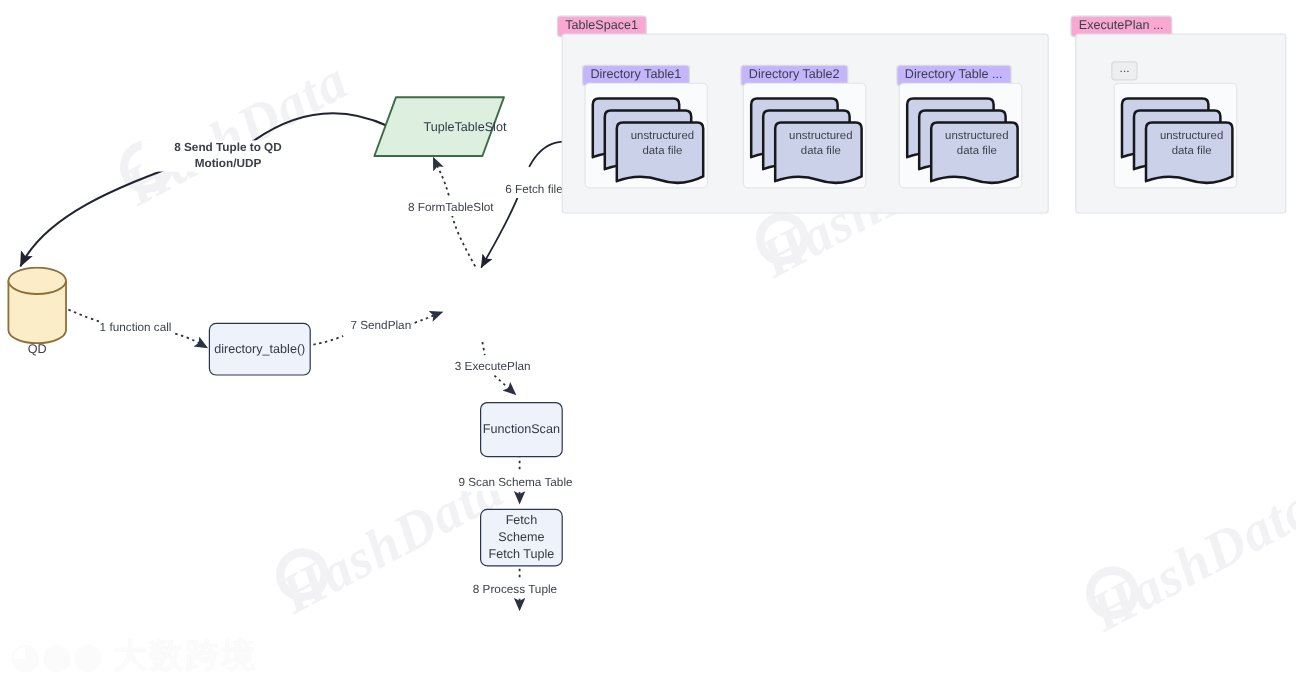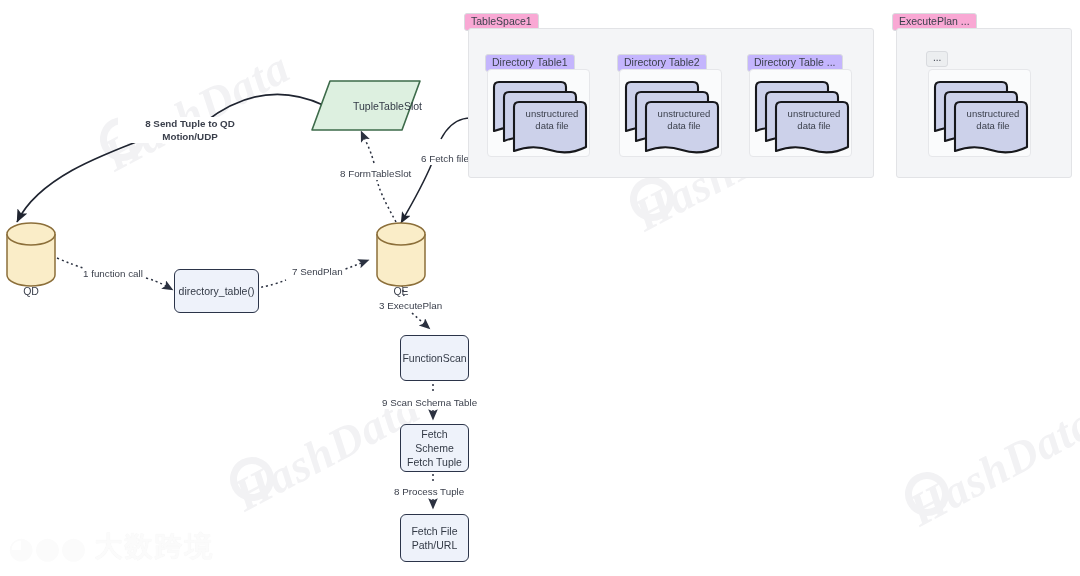--- a/index.html
+++ b/index.html
@@ -335,39 +335,26 @@
   </div>
 
   <div class="cyl" style="left:5px; top:222px; width:52px; height:65px;">
     <svg width="52" height="65" viewBox="0 0 52 65">
       <path d="M2,12 v41 a24,11 0 0 0 48,0 v-41" fill="#faedc8" stroke="#8c6f3a" stroke-width="1.5"></path>
       <ellipse cx="26" cy="12" rx="24" ry="11" fill="#faedc8" stroke="#8c6f3a" stroke-width="1.5"></ellipse>
     </svg>
     <div class="cyl-text">QD</div>
   </div>
 
-  <div class="cyl" style="left:375px; top:222px; width:52px; height:65px;">
-    <svg width="52" height="65" viewBox="0 0 52 65">
-      <path d="M2,12 v41 a24,11 0 0 0 48,0 v-41" fill="#faedc8" stroke="#8c6f3a" stroke-width="1.5"></path>
-      <ellipse cx="26" cy="12" rx="24" ry="11" fill="#faedc8" stroke="#8c6f3a" stroke-width="1.5"></ellipse>
-    </svg>
-    <div class="cyl-text">QE</div>
-  </div>
 
   <div class="pbox" style="left:174px; top:269px; width:83px; height:42px;">directory_table()</div>
 
   <div class="pbox" style="left:400px; top:335px; width:67px; height:44px;">FunctionScan</div>
 
   <div class="pbox" style="left:400px; top:424px; width:67px; height:46px;">
     <div>
       <div>Fetch Scheme</div>
       <div>Fetch Tuple</div>
     </div>
   </div>
 
-  <div class="pbox" style="left:400px; top:514px; width:67px; height:46px;">
-    <div>
-      <div>Fetch File</div>
-      <div>Path/URL</div>
-    </div>
-  </div>
 
 </div>
 
 </body></html>

